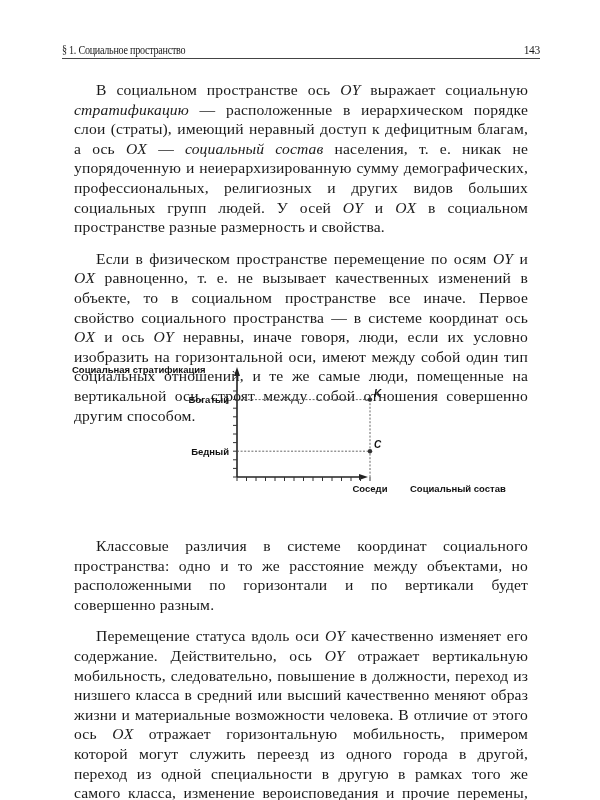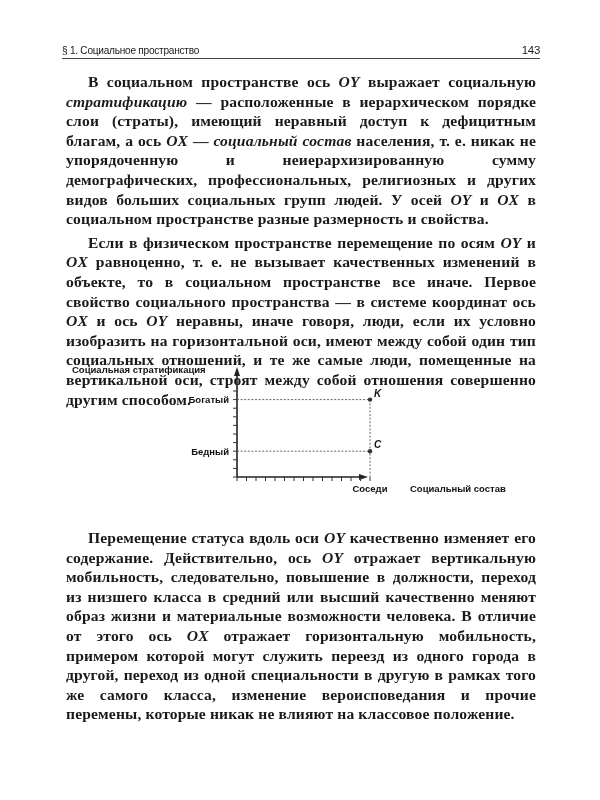--- a/index.html
+++ b/index.html
@@ -1,30 +1,30 @@
 <!DOCTYPE html>
 <html><head>
 <meta charset="utf-8">
 <style>
   html, body { margin: 0; padding: 0; background: #ffffff; }
   body { width: 600px; height: 800px; position: relative; overflow: hidden; color: #1a1a1a; }
   .header {
     position: absolute; left: 62px; top: 44px; width: 478px; height: 14px;
     border-bottom: 1.5px solid #444;
-    font-family: Liberation Sans, sans-serif; font-size: 11.5px;
+    font-family: Liberation Serif, serif; font-size: 11.5px;
     transform-origin: left top;
   }
   .header .title { position: absolute; left: 0; bottom: 2px; letter-spacing: -0.3px; transform: scaleX(0.88); transform-origin: left bottom; white-space: nowrap; }
   .header .pnum { position: absolute; right: 0; bottom: 2px; letter-spacing: -0.3px; }
   .text-block {
     position: absolute; left: 62px; width: 478px;
     font-family: "Liberation Serif", serif; font-size: 15.6px; line-height: 19.6px;
     text-align: justify; letter-spacing: 0.15px;
   }
-  .text-block p { margin: 4px; text-indent: 22px; font-weight: bold; }
+  .text-block p { margin: 12px; text-indent: 22px; }
   .text-block i { font-style: italic; }
   #block1 { top: 68px; }
   #block2 { top: 524px; }
   .diagram { position: absolute; left: 60px; top: 355px; width: 480px; height: 150px; }
   .diagram svg { position: absolute; left: 0; top: 0; }
   .dlabel { font-family: "Liberation Sans", sans-serif; font-weight: bold; font-size: 9.5px; fill: #111; }
   .ptlabel { font-family: "Liberation Sans", sans-serif; font-weight: bold; font-style: italic; font-size: 10px; fill: #111; }
 </style>
 </head>
 <body>
@@ -96,14 +96,15 @@
         <text x="169" y="48.10000000000001" text-anchor="end" class="dlabel">Богатый</text>
         <text x="169" y="99.7" text-anchor="end" class="dlabel">Бедный</text>
       </g>
     <g id="xlabels">
         <text x="310" y="137" text-anchor="middle" class="dlabel">Соседи</text>
       </g>
   </svg>
 </div>
 
 <div class="text-block" id="block2">
+    <p><span>Классовые различия в системе координат социального пространства: одно и то же расстояние между объектами, но расположенными по горизонтали и по вертикали будет совершенно разным.</span></p>
     <p><span>Перемещение статуса вдоль оси </span><i>OY</i><span> качественно изменяет его содержание. Действительно, ось </span><i>OY</i><span> отражает вертикальную мобильность, следовательно, повышение в должности, переход из низшего класса в средний или высший качественно меняют образ жизни и материальные возможности человека. В отличие от этого ось </span><i>OX</i><span> отражает горизонтальную мобильность, примером которой могут служить переезд из одного города в другой, переход из одной специальности в другую в рамках того же самого класса, изменение вероисповедания и прочие перемены, которые никак не влияют на классовое положение.</span></p>
   </div>
 
 </body></html>

